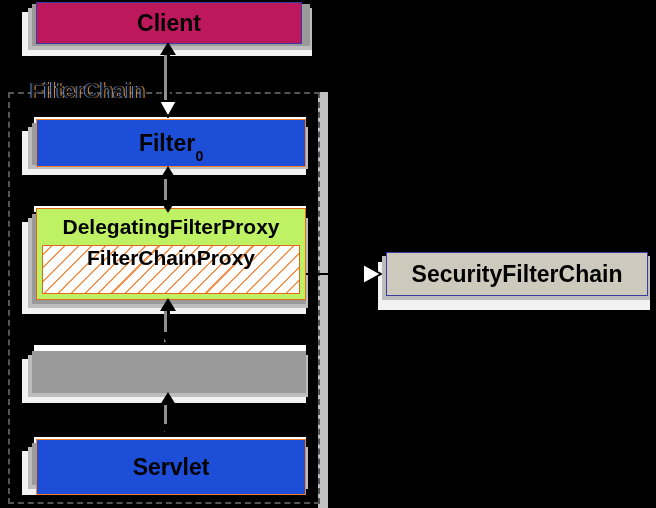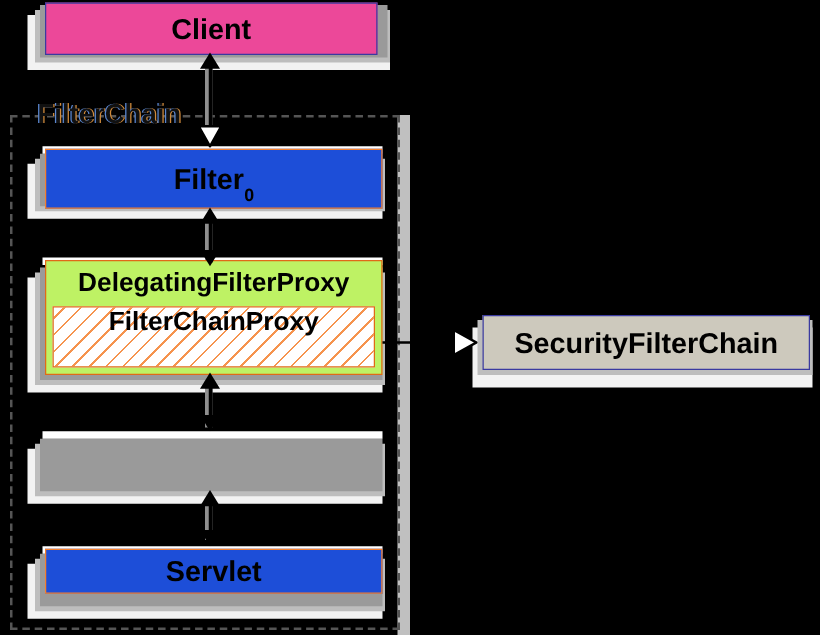--- a/index.html
+++ b/index.html
@@ -49,21 +49,21 @@
     z-index: 4;
   }
   
   .shadow-hi {
     position: absolute;
     background: #ffffff;
     z-index: 5;
   }
 
   .box-client {
-    background: #ec4899;
+    background: #be185d;
     border: 1px solid #3a3aa0;
   }
   .box-orange {
     background: #1d4ed8;
     border: 1px solid #f4812f;
   }
   .box-beige {
     background: #cdc9bd;
     border: 1px solid #3a3aa0;
   }
@@ -260,17 +260,17 @@
 
   <div class="vline-shadow" style="left:164px; top:400px; height:32px;"></div>
   <div class="vline" style="left:167px; top:398px; height:34px;"></div>
   <div class="arrow-up" style="left:160px; top:392px;"></div>
   <div class="arrow-down" style="left:160px; top:424px;"></div>
 
   <div class="shadow-outer" style="left:22px; top:451px; width:284px; height:44px;"></div>
   <div class="shadow-mid" style="left:28px; top:447px; width:280px; height:42px;"></div>
   <div class="shadow-dark" style="left:32px; top:443px; width:274px; height:42px;"></div>
   <div class="shadow-hi" style="left:34px; top:437px; width:272px; height:6px;"></div>
-  <div class="box box-orange" style="left:36px; top:439px; width:270px; height:36px; font-size:23px;">
+  <div class="box box-orange" style="left:36px; top:439px; width:270px; height:56px; font-size:23px;">
     <span class="box-label">Servlet</span>
   </div>
 
 </div>
 
 </body></html>

